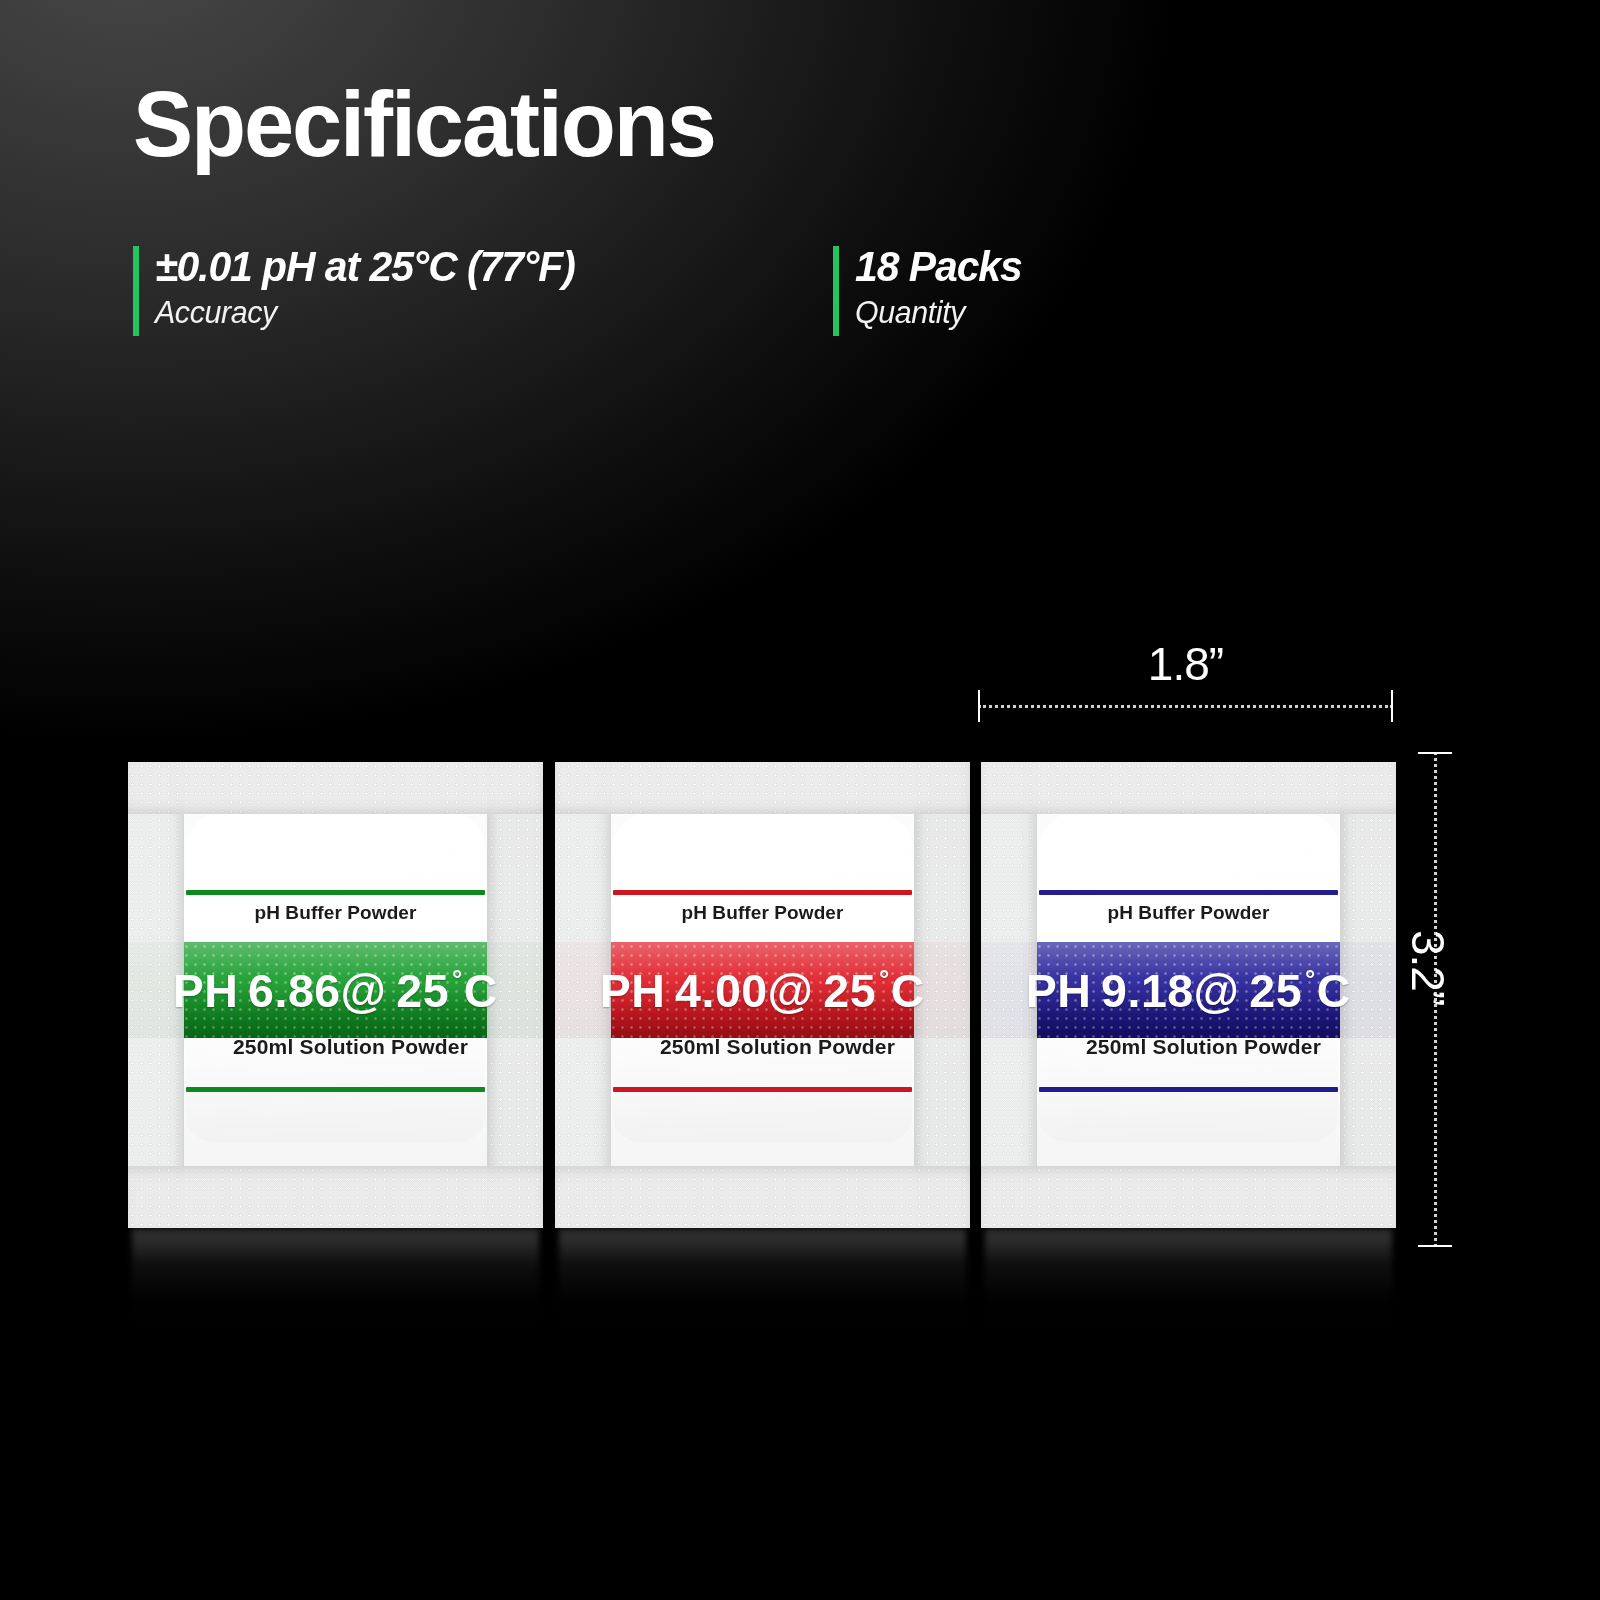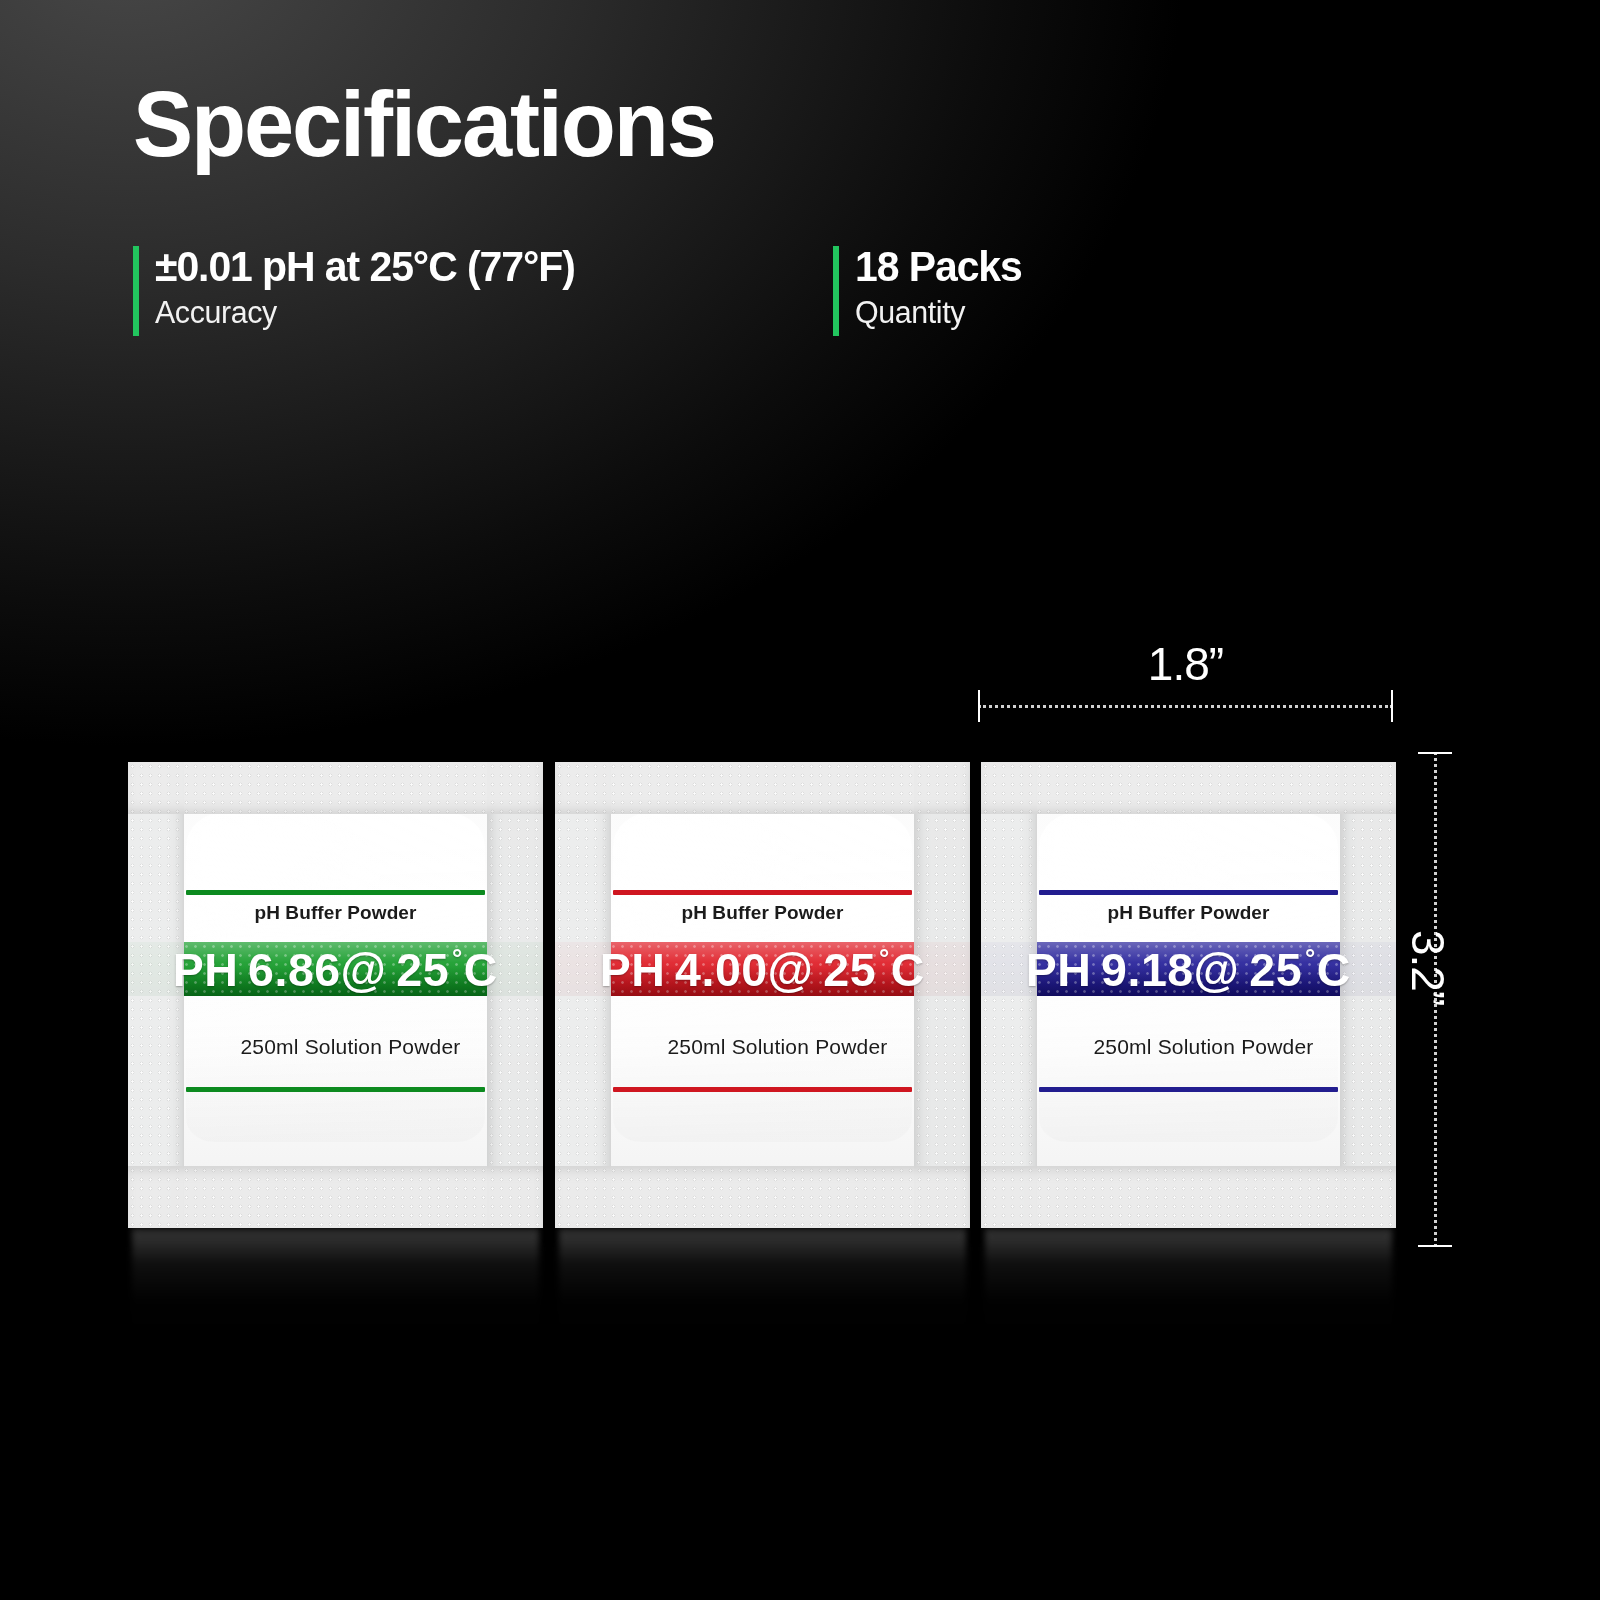--- a/index.html
+++ b/index.html
@@ -43,21 +43,21 @@
     grid-auto-rows:115px;
   }
   .spec-item { display:flex; align-items:flex-start; }
   .spec-accent-bar {
     width:6px;
     height:90px;
     background:#22c55e;
     flex:0 0 6px;
     margin-top:3px;
   }
-  .spec-text { padding-left:16px; }
+  .spec-text { padding-left:16px;font-style:italic; }
   .spec-value {
     font-size:42px;
     font-weight:bold;
     color:#ffffff;
     letter-spacing:-1.1px;
     line-height:1.12;
     white-space:nowrap;
     transform:scaleX(0.975);
     transform-origin:left top;
   }
@@ -148,28 +148,28 @@
     text-align:center;
     font-size:19px;
     font-weight:bold;
     color:#1b1b1b;
     letter-spacing:0.1px;
   }
   .cap-bottom {
     position:absolute; left:0; right:0; top:273px;
     text-align:center;
     font-size:21px;
-    font-weight:normal;
+    font-weight:bold;
     color:#1b1b1b;
     letter-spacing:0.2px;
     padding-left:30px;
   }
 
   .band {
-    position:absolute; left:0; right:0; top:180px; height:54px;
+    position:absolute; left:0; right:0; top:180px; height:96px;
     display:flex; align-items:center; justify-content:center;
   }
   .band-dots {
     position:absolute; inset:0;
     background-image:
       radial-gradient(circle at 50% 50%, rgba(255,255,255,0.55) 0.9px, rgba(255,255,255,0) 1.7px);
     background-size:9px 9px;
     opacity:0.6;
   }
   .band-gloss {

